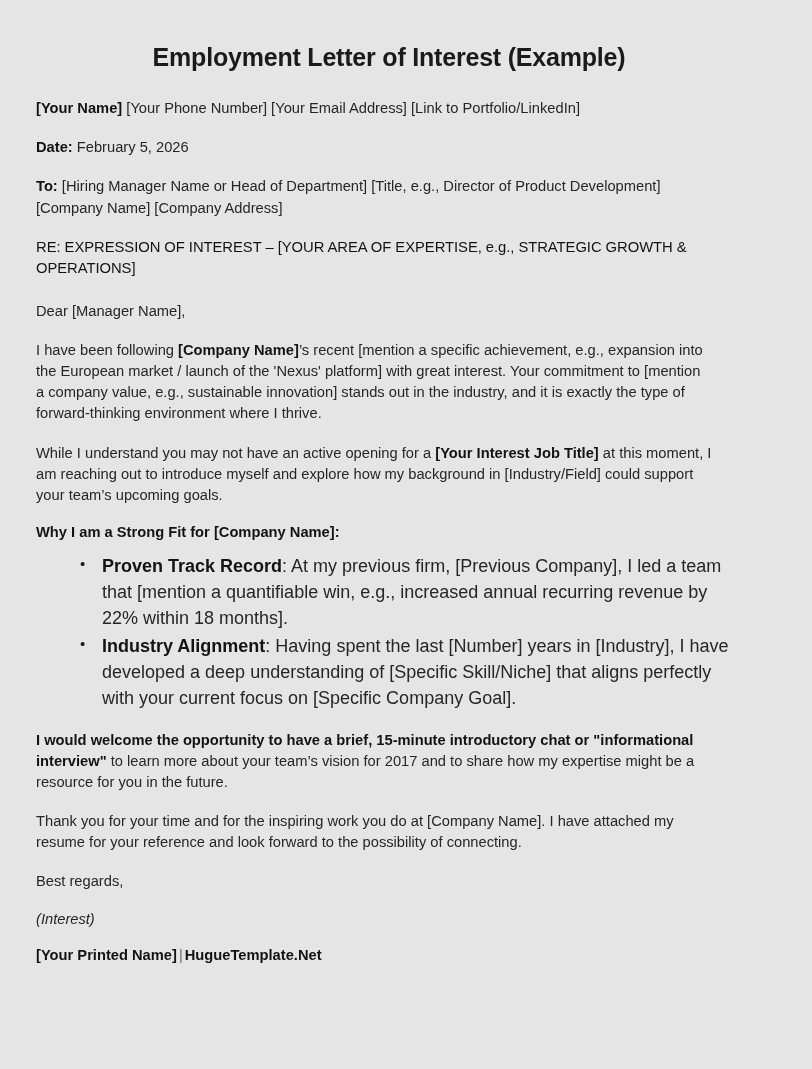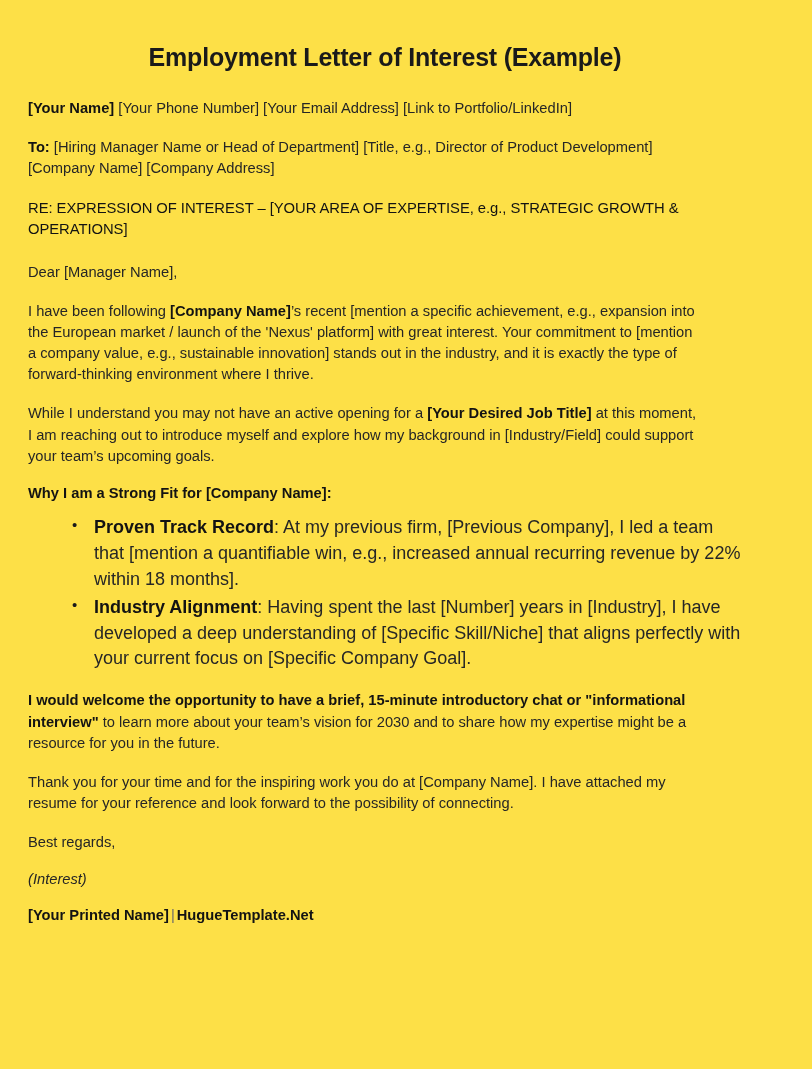--- a/index.html
+++ b/index.html
@@ -12,22 +12,22 @@
     height: 1069px;
     font-family: "Liberation Sans", sans-serif;
     color: #262626;
     -webkit-font-smoothing: antialiased;
   }
   .page {
     position: relative;
     width: 812px;
     height: 1069px;
     box-sizing: border-box;
-    padding: 38px 70px 20px 28px;
-    background: #fde047;
+    padding: 38px 70px 20px 36px;
+    background: #e5e5e5;
     overflow: hidden;
   }
   .doc-title {
     font-size: 25px;
     font-weight: bold;
     text-align: center;
     color: #1a1a1a;
     letter-spacing: -0.2px;
     margin: 4px 0 26px 0;
     line-height: 1.2;
@@ -100,40 +100,41 @@
 </style>
 </head>
 <body>
 
 <div class="page">
 
   <h1 class="doc-title">Employment Letter of Interest (Example)</h1>
 
   <p class="block"><b class="b">[Your Name]</b><span> [Your Phone Number] [Your Email Address] [Link to Portfolio/LinkedIn]</span></p>
 
+  <p class="block"><b class="b">Date:</b><span> February 5, 2026</span></p>
 
   <p class="block"><b class="b">To:</b><span> [Hiring Manager Name or Head of Department] [Title, e.g., Director of Product Development]</span><br><span>[Company Name] [Company Address]</span></p>
 
   <p class="re-line">RE: EXPRESSION OF INTEREST – [YOUR AREA OF EXPERTISE, e.g., STRATEGIC GROWTH &amp; OPERATIONS]</p>
 
   <p class="block">Dear [Manager Name],</p>
 
   <p class="block"><span>I have been following </span><b class="b">[Company Name]</b><span>’s recent [mention a specific achievement, e.g., expansion into the European market / launch of the 'Nexus' platform] with great interest. Your commitment to [mention a company value, e.g., sustainable innovation] stands out in the industry, and it is exactly the type of forward-thinking environment where I thrive.</span></p>
 
-  <p class="block"><span>While I understand you may not have an active opening for a </span><b class="b">[Your Desired Job Title]</b><span> at this moment, I am reaching out to introduce myself and explore how my background in [Industry/Field] could support your team’s upcoming goals.</span></p>
+  <p class="block"><span>While I understand you may not have an active opening for a </span><b class="b">[Your Interest Job Title]</b><span> at this moment, I am reaching out to introduce myself and explore how my background in [Industry/Field] could support your team’s upcoming goals.</span></p>
 
   <p class="fit-head">Why I am a Strong Fit for [Company Name]:</p>
 
   <ul class="bullets">
     <li><b class="b">Proven Track Record</b><span>: At my previous firm, [Previous Company], I led a team that [mention a quantifiable win, e.g., increased annual recurring revenue by 22% within 18 months].</span></li>
     <li><b class="b">Industry Alignment</b><span>: Having spent the last [Number] years in [Industry], I have developed a deep understanding of [Specific Skill/Niche] that aligns perfectly with your current focus on [Specific Company Goal].</span></li>
   </ul>
 
 
-  <p class="block"><b class="b">I would welcome the opportunity to have a brief, 15-minute introductory chat or "informational interview"</b><span> to learn more about your team’s vision for 2030 and to share how my expertise might be a resource for you in the future.</span></p>
+  <p class="block"><b class="b">I would welcome the opportunity to have a brief, 15-minute introductory chat or "informational interview"</b><span> to learn more about your team’s vision for 2017 and to share how my expertise might be a resource for you in the future.</span></p>
 
   <p class="block">Thank you for your time and for the inspiring work you do at [Company Name]. I have attached my resume for your reference and look forward to the possibility of connecting.</p>
 
   <p class="block regards">Best regards,</p>
 
   <p class="sig">(Interest)</p>
 
   <p class="footer-line"><b class="b">[Your Printed Name]</b><span class="sep">|</span><b class="b">HugueTemplate.Net</b></p>
 
 </div>

